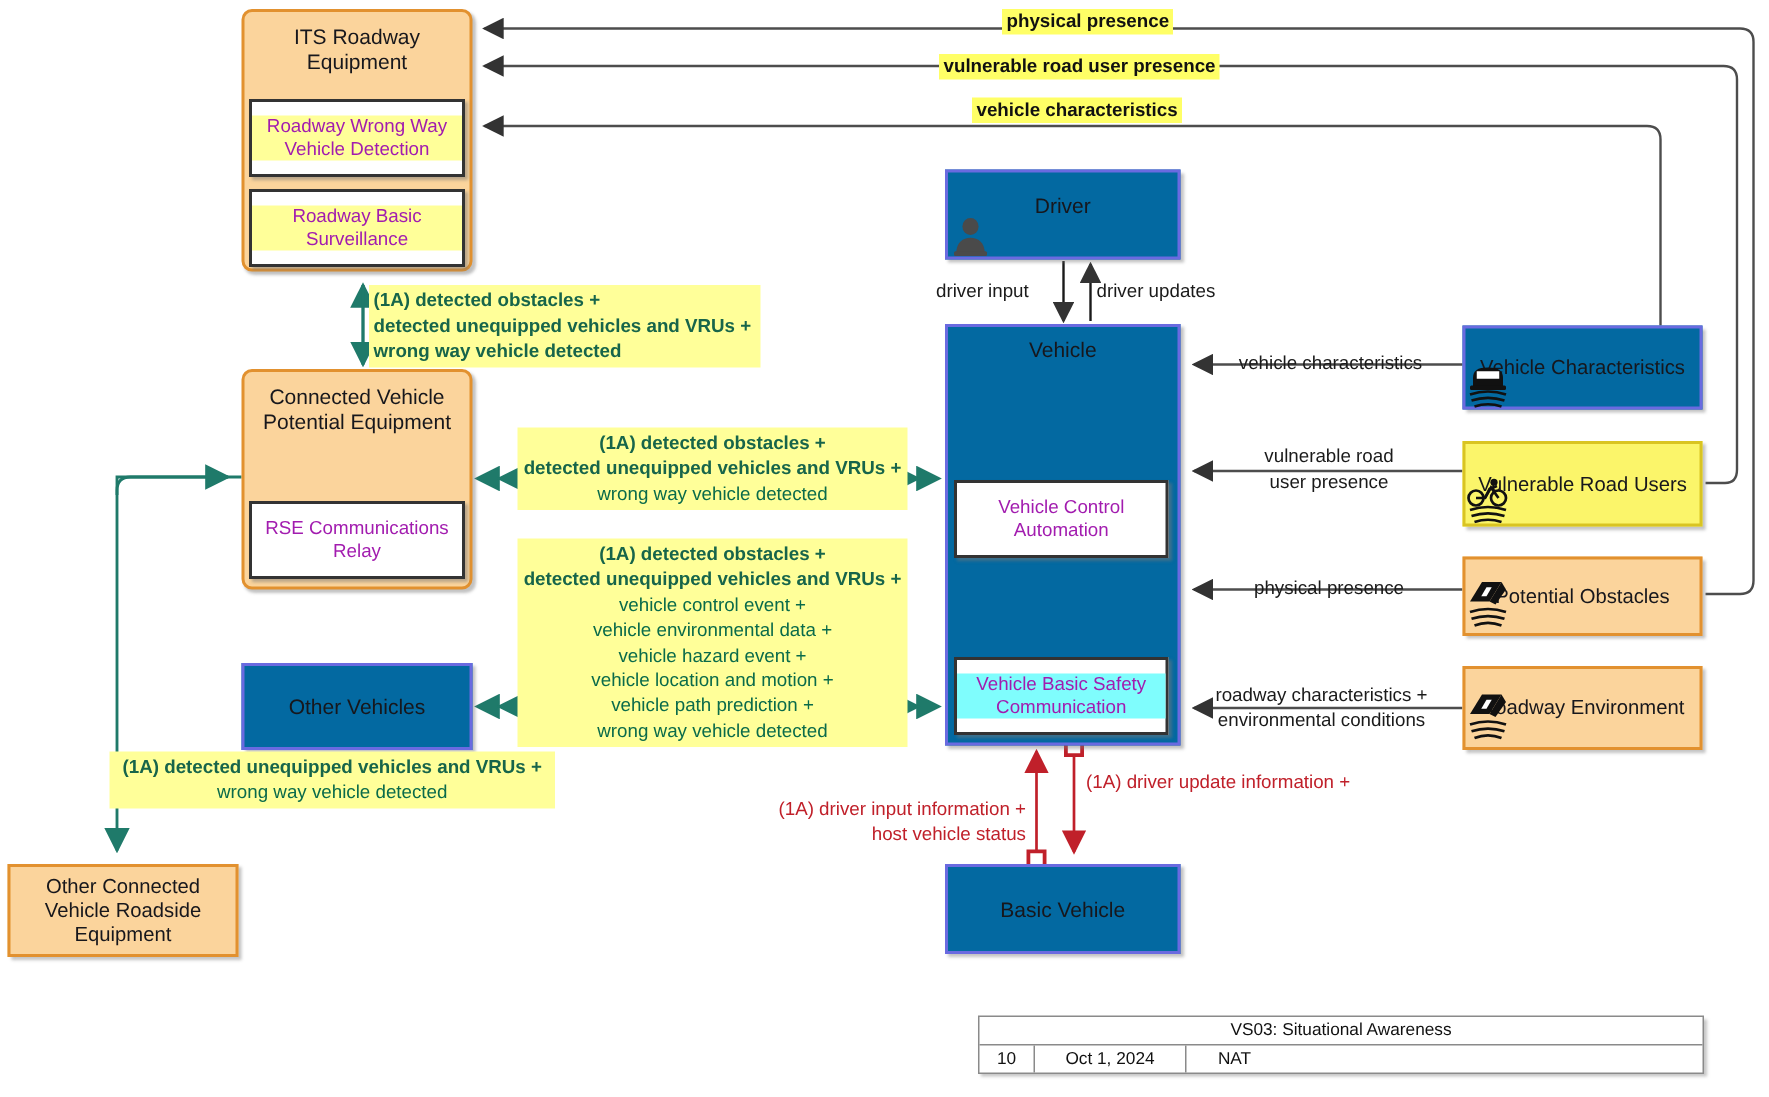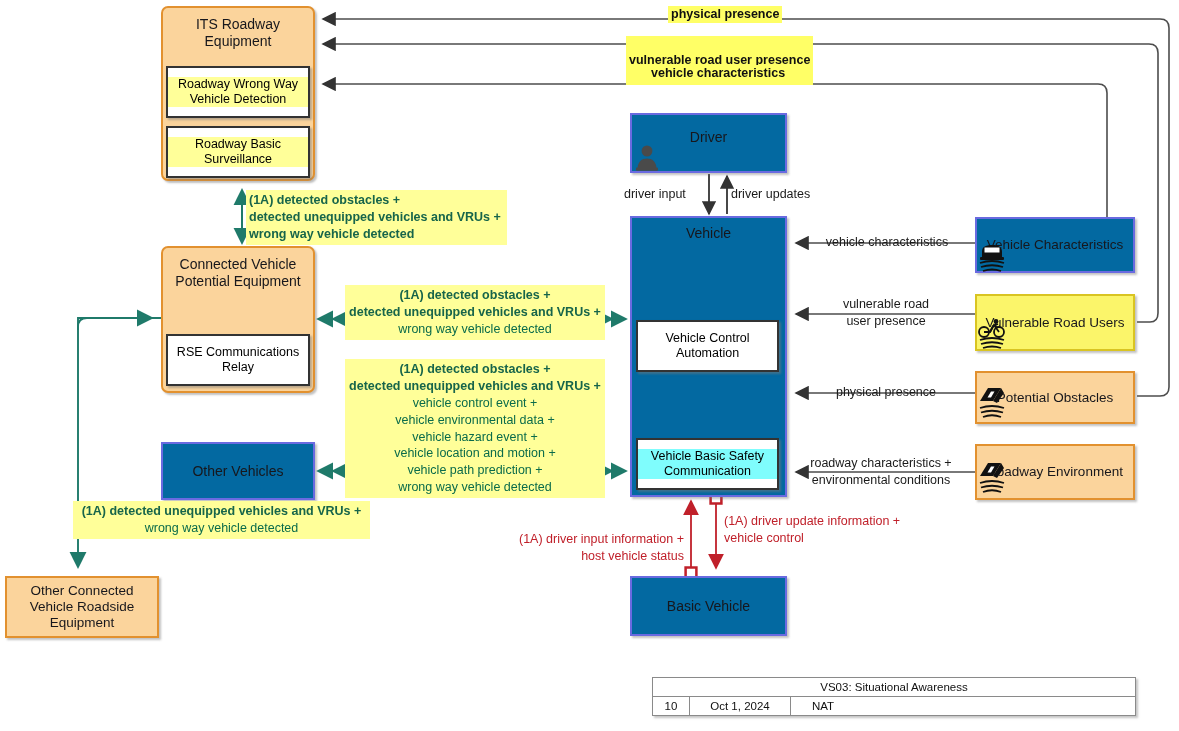--- a/index.html
+++ b/index.html
@@ -13,21 +13,21 @@
   .node .ttl{width:100%;}
 
   .orange{background:#fbd49c;border:2px solid #e2912f;box-shadow:2px 2px 2px rgba(120,120,120,.45);}
   .blue{background:#0369a1;border:2px solid #6a6ae0;box-shadow:2px 2px 2px rgba(120,120,120,.45);}
   .yellowbox{background:#fbf56a;border:2px solid #d9c422;box-shadow:2px 2px 2px rgba(120,120,120,.45);}
   .rnd{border-radius:7px;}
 
   
   .sub{position:absolute;box-sizing:border-box;background:#ffffff;border:2px solid #333;
        display:flex;align-items:center;justify-content:center;text-align:center;
-       color:#000000;line-height:1.2;box-shadow:2px 2px 2px rgba(120,120,120,.5);z-index:7;}
+       color:#a21caf;line-height:1.2;box-shadow:2px 2px 2px rgba(120,120,120,.5);z-index:7;}
 
   .hl-y{background:#ffff99;}
   .hl-c{background:#7ffdfd;}
 
   
   .lbl{position:absolute;box-sizing:border-box;text-align:center;line-height:1.35;z-index:8;}
   .lbl-green{background:#ffff99;color:#0a6b4a;}
   .lbl-green b{font-weight:bold;color:#17654a;}
   .lbl-plain{color:#1a1a1a;background:transparent;}
   .lbl-hiy{background:#ffff66;color:#111;font-weight:bold;}
@@ -210,21 +210,21 @@
   <svg class="ico" style="left:977px;top:460px;" width="32" height="34" viewBox="0 0 32 34">
     <path d="M3,16 L11,3 L24,3 L16,16 Z" fill="#111"></path>
     <path d="M10.5,12.5 L14,6.5 L17.5,6.5 L14,12.5 Z" fill="#fff"></path>
     <path d="M16,16 L24,3 L27,8 L20,18 Z" fill="#111"></path>
     <path d="M3,23 Q15,19 27,23" stroke="#111" stroke-width="1.8" fill="none"></path>
     <path d="M4,27.5 Q15,24 26,27.5" stroke="#111" stroke-width="1.8" fill="none"></path>
     <path d="M6,32 Q15,28.5 24,32" stroke="#111" stroke-width="1.8" fill="none"></path>
   </svg>
 
   <div class="lbl lbl-hiy" style="left:668px;top:6px;font-size:12.5px;padding:0 3px;"><span>physical presence</span></div>
-  <div class="lbl lbl-hiy" style="left:626px;top:36px;font-size:12.5px;padding:16px 3px;"><span>vulnerable road user presence</span></div>
+  <div class="lbl lbl-hiy" style="left:626px;top:36px;font-size:12.5px;padding:0 3px;"><span>vulnerable road user presence</span></div>
   <div class="lbl lbl-hiy" style="left:648px;top:65px;font-size:12.5px;padding:0 3px;"><span>vehicle characteristics</span></div>
 
   <div class="lbl lbl-plain" style="left:624px;top:186px;font-size:12.5px;text-align:center;"><span>driver input</span></div>
   <div class="lbl lbl-plain" style="left:731px;top:186px;font-size:12.5px;"><span>driver updates</span></div>
 
   <div class="lbl lbl-plain" style="left:812px;top:234px;width:150px;font-size:12.5px;"><span>vehicle characteristics</span></div>
   <div class="lbl lbl-plain" style="left:806px;top:296px;width:160px;font-size:12.5px;">
     <div>vulnerable road</div>
     <div>user presence</div>
   </div>
@@ -261,21 +261,20 @@
     <div><b>(1A) detected unequipped vehicles and VRUs +</b></div>
     <div>wrong way vehicle detected</div>
   </div>
 
   <div class="lbl lbl-red" style="left:494px;top:531px;width:190px;font-size:12.5px;text-align:right;">
     <div>(1A) driver input information +</div>
     <div>host vehicle status</div>
   </div>
   <div class="lbl lbl-red" style="left:724px;top:513px;width:215px;font-size:12.5px;text-align:left;">
     <div>(1A) driver update information +</div>
-    <div>vehicle control</div>
   </div>
 
   <div id="titleblock">
     <div class="trow top">
       <div class="tcell tc-full">VS03: Situational Awareness</div>
     </div>
     <div class="trow">
       <div class="tcell tc-num">10</div>
       <div class="tcell tc-date">Oct 1, 2024</div>
       <div class="tcell tc-nat">NAT</div>

